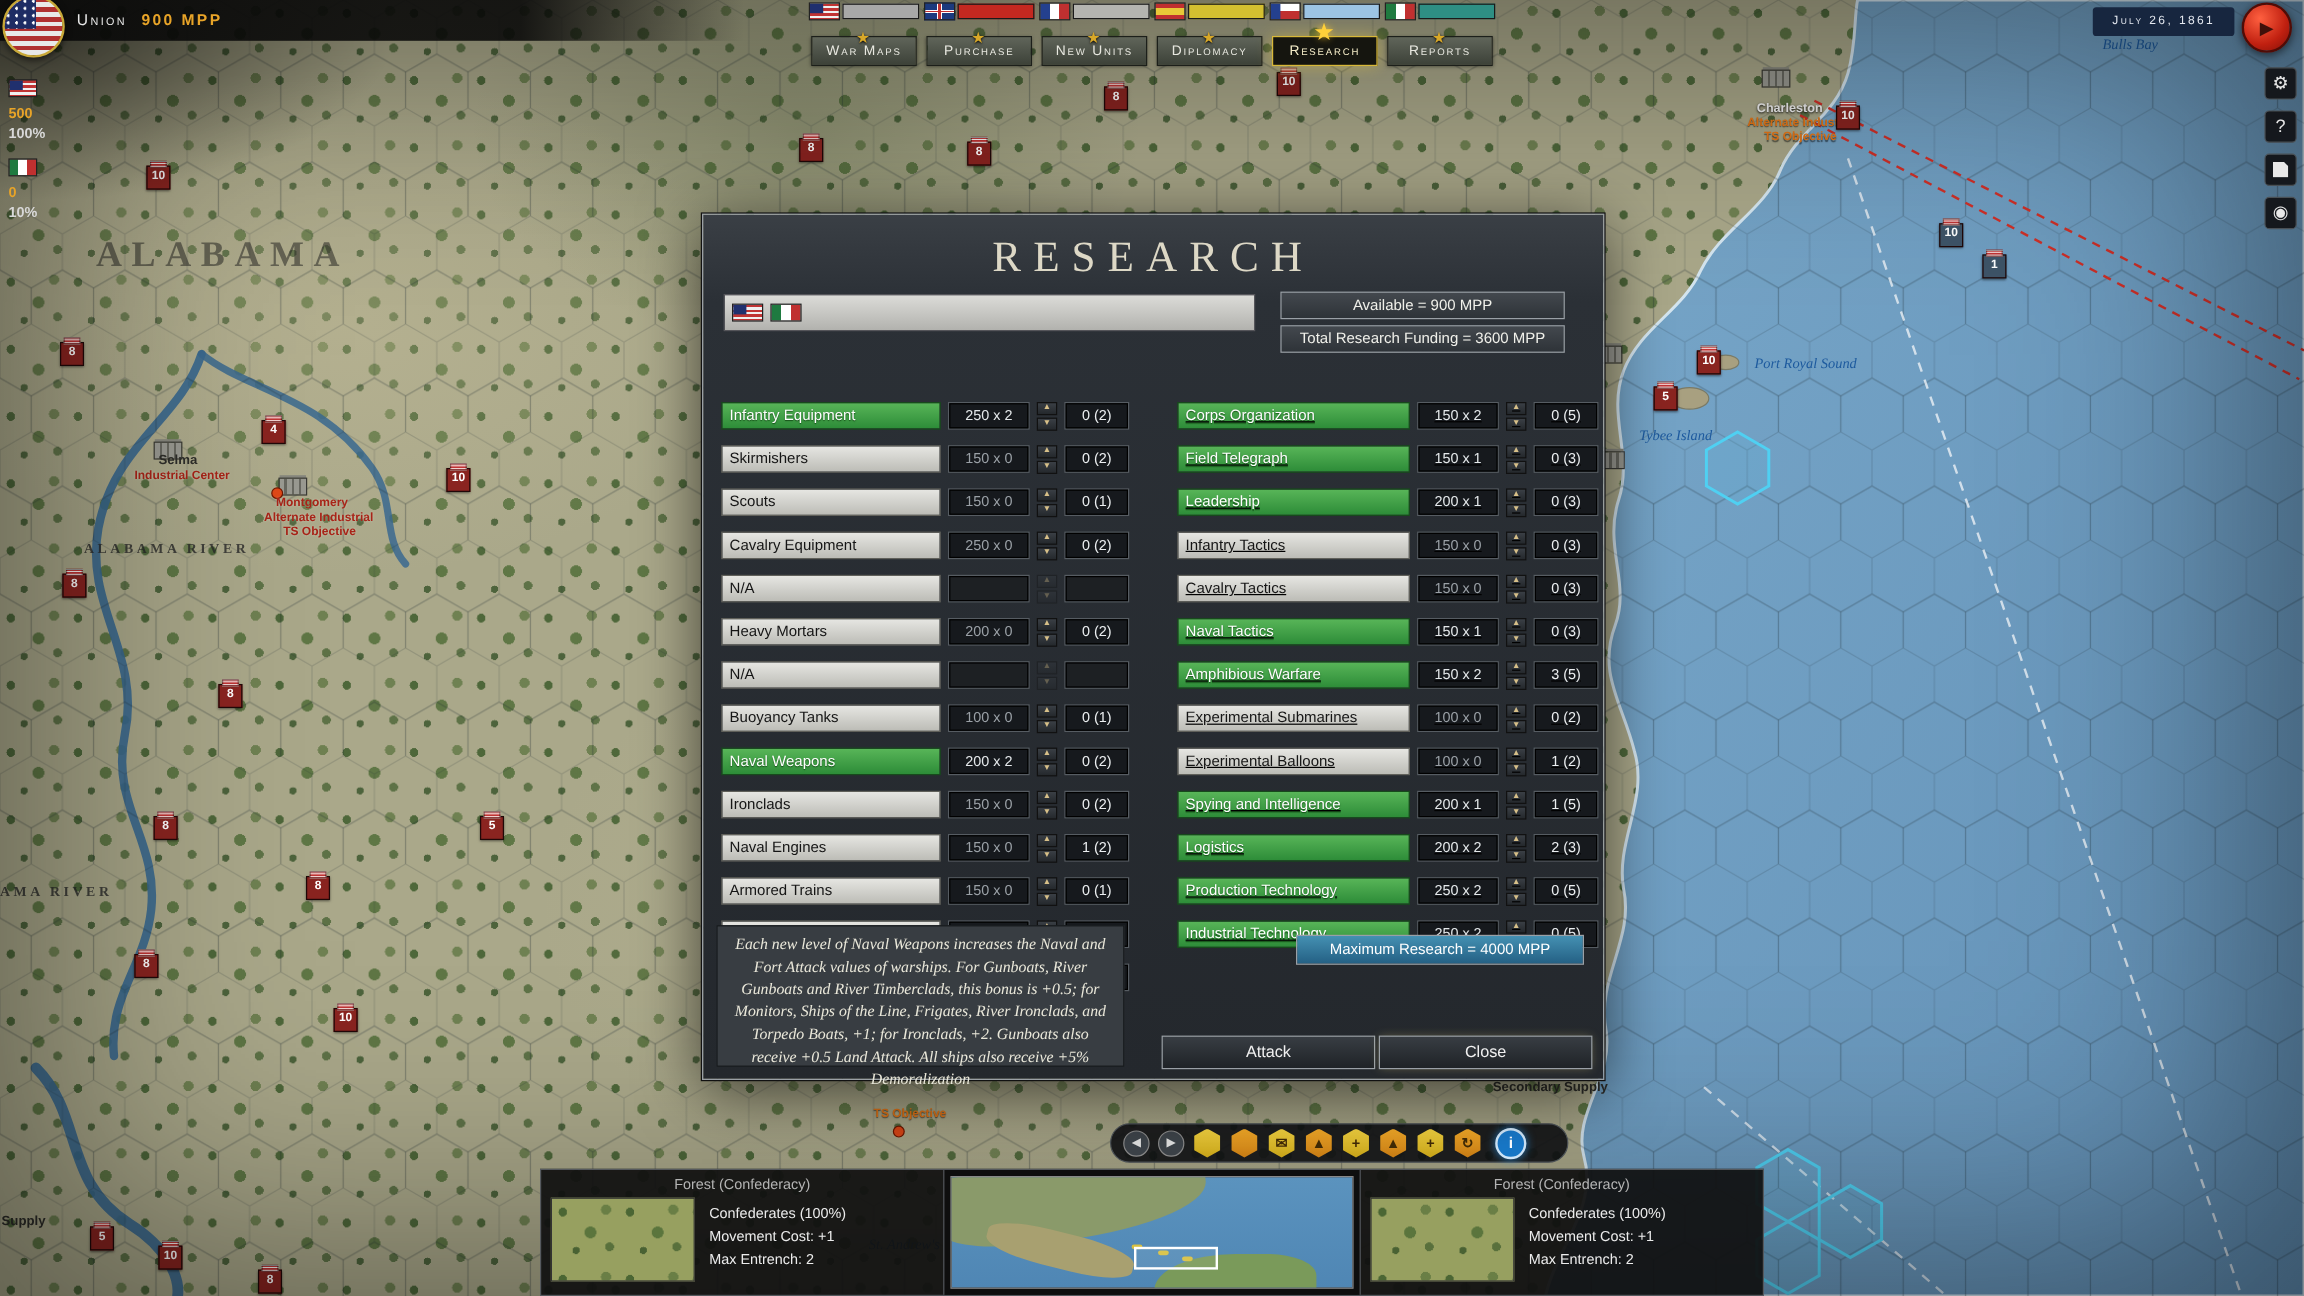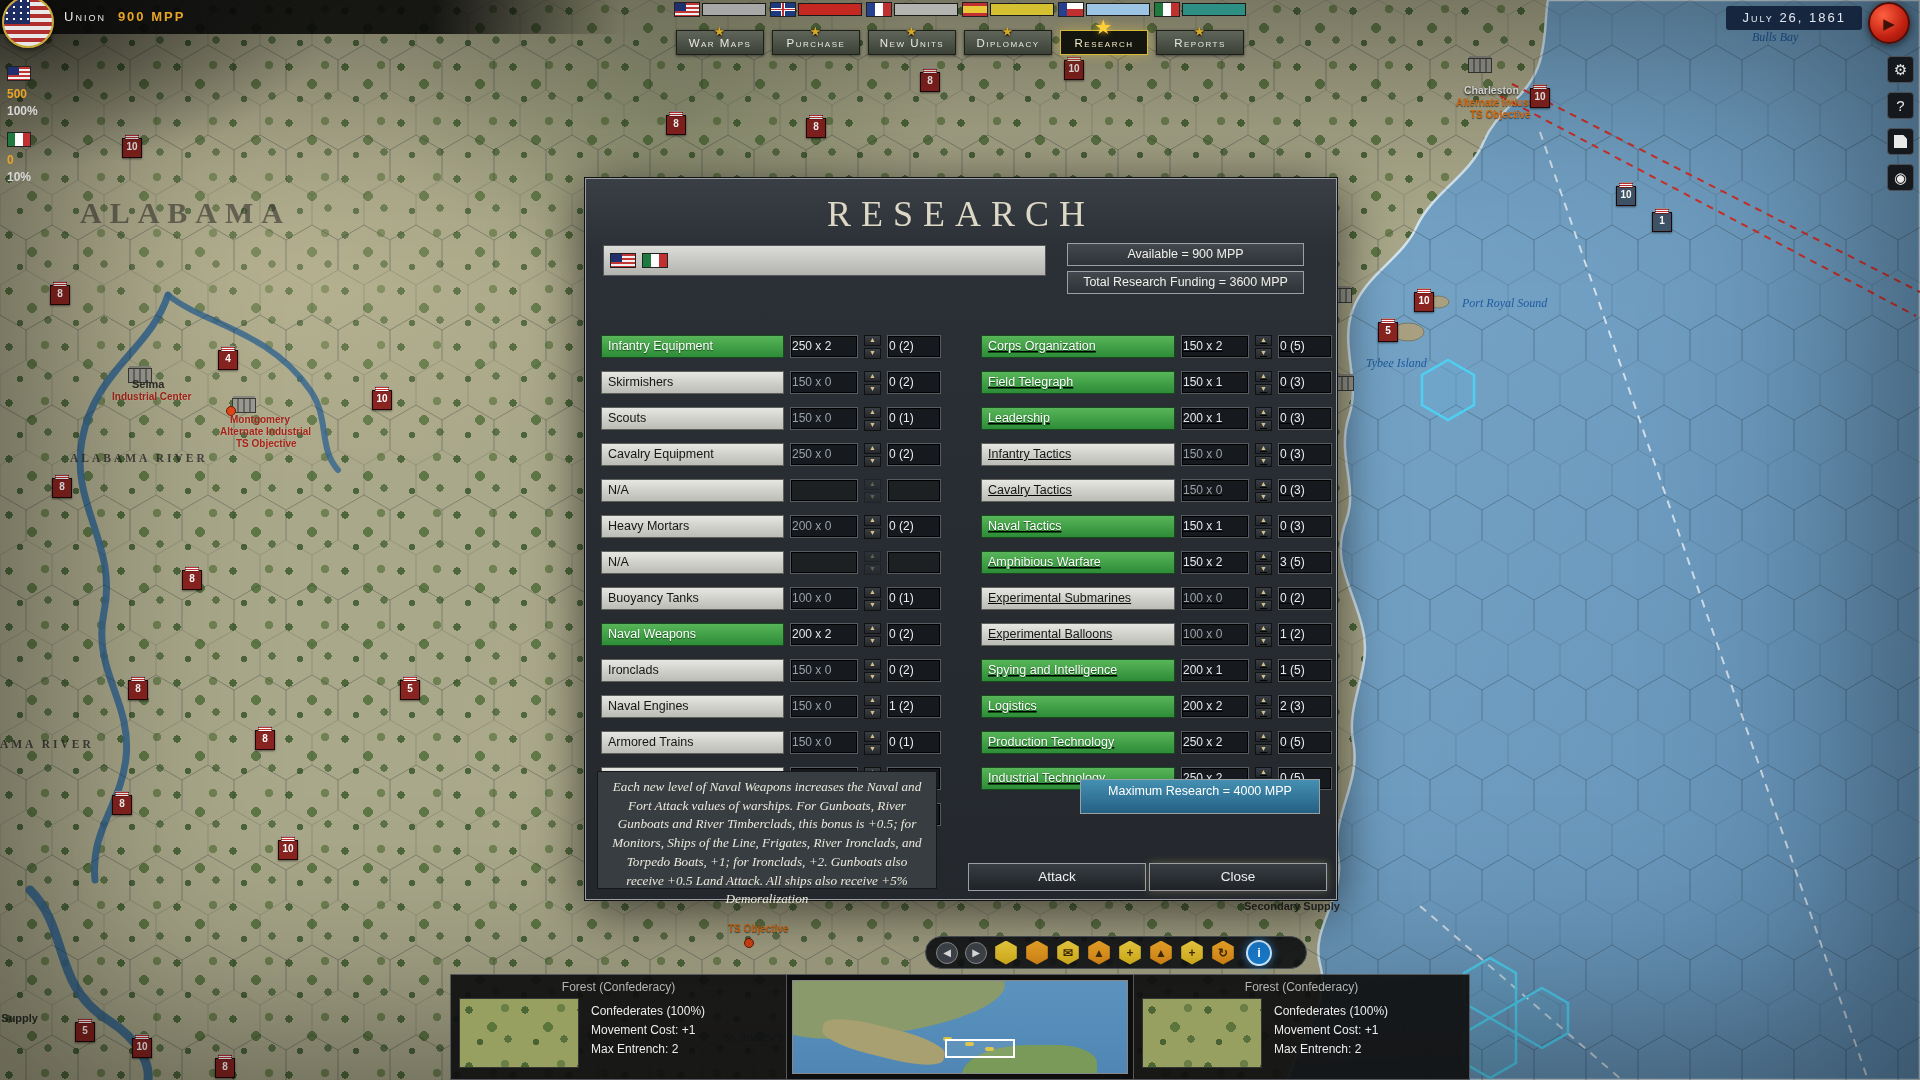--- a/index.html
+++ b/index.html
@@ -56,21 +56,21 @@
   #factionname{color:#e8e8e8;font-variant:small-caps;}
   #factionmpp{color:#e8a428;font-weight:bold;}
   #flagstrip{position:absolute;top:2px;left:50%;transform:translateX(-50%);display:flex;gap:4px;z-index:11;}
   .fcell{display:flex;align-items:center;gap:2px;cursor:pointer;}
   .fbar{width:64px;height:13px;border:1px solid #1a1a1a;box-sizing:border-box;}
   #menu{position:absolute;top:30px;left:50%;transform:translateX(-50%);display:flex;gap:8px;z-index:11;}
   .mbtn{position:relative;min-width:88px;height:25px;line-height:24px;padding:0 10px;text-align:center;background:linear-gradient(180deg,#60655a,#3c4138);border:1px solid #1c1f1a;color:#e8e8e0;font-size:11.5px;font-variant:small-caps;letter-spacing:1.5px;cursor:pointer;box-shadow:0 1px 3px rgba(0,0,0,.5);box-sizing:border-box;}
   .mbtn .star{position:absolute;top:-11px;left:50%;transform:translateX(-50%);font-size:13px;color:#d8a828;text-shadow:0 1px 2px #000;}
   .mbtn.active{background:#15150f;border-color:#d8b838;color:#f4ecc8;box-shadow:0 0 12px rgba(230,200,60,.45);}
   .mbtn.active .star{font-size:20px;color:#ffd03a;top:-16px;text-shadow:0 0 6px rgba(255,200,40,.8);}
-  #datebox{position:absolute;top:6px;right:58px;height:24px;line-height:24px;padding:0 16px;background:#17263f;border-radius:3px;color:#e4e8f0;font-size:13px;letter-spacing:2px;font-variant:small-caps;z-index:11;}
+  #datebox{position:absolute;top:6px;right:58px;height:24px;line-height:24px;padding:0 16px;background:#17263f;border-radius:3px;color:#e4e8f0;font-size:10px;letter-spacing:2px;font-variant:small-caps;z-index:11;}
   #redbtn{position:absolute;top:2px;right:10px;width:42px;height:42px;border-radius:50%;background:radial-gradient(circle at 35% 30%,#ff6040,#c02010 60%,#801008);border:2px solid #500c06;color:#40100a;font-size:15px;text-align:center;line-height:40px;z-index:11;cursor:pointer;box-shadow:0 2px 8px rgba(0,0,0,.6);box-sizing:border-box;}
   
   #resblock{position:absolute;left:7px;top:66px;z-index:11;font-size:12px;font-weight:bold;}
   #resblock .val{color:#e8a428;margin-top:6px;}
   #resblock .pct{color:#d8d8d8;margin-top:3px;}
   #resblock .gap{height:14px;}
   #righticons{position:absolute;right:6px;top:56px;display:flex;flex-direction:column;gap:9px;z-index:11;}
   .ricon{width:27px;height:27px;background:#15181d;border:1px solid #4a5055;border-radius:4px;color:#e8e8e8;font-size:15px;text-align:center;line-height:26px;cursor:pointer;box-sizing:border-box;}
   .floppy-shape{width:13px;height:13px;margin:6px auto 0;background:#e8e8e8;clip-path:polygon(0 0,72% 0,100% 28%,100% 100%,0 100%);}
   
@@ -78,30 +78,30 @@
   .dlg-title{position:absolute;top:14px;left:0;right:0;text-align:center;font-family:"Liberation Serif",serif;font-size:36px;letter-spacing:10px;color:#ddd8c6;}
   .dlg-flagbar{position:absolute;left:17px;top:66px;width:443px;height:31px;background:linear-gradient(180deg,#dcdcd8,#b2b2ae);border:1px solid #55555a;display:flex;align-items:center;gap:6px;padding:0 6px;box-sizing:border-box;}
   .dlg-info{position:absolute;left:481px;width:237px;height:23px;line-height:21px;text-align:center;font-size:12.5px;color:#f0f0ea;background:linear-gradient(180deg,#43484e,#2e3338);border:1px solid #9aa0a6;box-sizing:border-box;}
   #info-available{top:64px;} #info-funding{top:92px;}
   .rescol{position:absolute;}
   #col-left{left:15px;top:143px;} #col-right{left:395px;top:143px;text-decoration:underline;}
   .rrow{display:flex;align-items:center;height:23px;margin-bottom:9px;gap:7px;margin-top:13px;}
   .rlabel{height:23px;line-height:21px;padding-left:6px;font-size:12.5px;color:#151515;background:linear-gradient(180deg,#e6e6e2,#bcbcb6);border:1px solid #60605a;box-sizing:border-box;cursor:pointer;white-space:nowrap;overflow:hidden;}
   #col-left .rlabel{width:183px;} #col-right .rlabel{width:194px;}
   .rrow.active .rlabel{background:linear-gradient(180deg,#58b558,#2d8c38);color:#fff;text-shadow:0 1px 1px rgba(0,40,0,.7);border-color:#174a1c;}
-  .rcost,.rval{height:21px;line-height:19px;font-size:12px;background:#16191d;border:1px solid #000;box-shadow:0 0 0 1px #565c62;box-sizing:border-box;}
+  .rcost,.rval{height:21px;line-height:19px;text-align:center;font-size:12px;background:#16191d;border:1px solid #000;box-shadow:0 0 0 1px #565c62;box-sizing:border-box;}
   .rcost{width:66px;color:#e4e8ea;} .rval{width:52px;color:#eceff1;}
   .rrow:not(.active) .rcost{color:#9aa0a6;}
   .rrow.na .rcost,.rrow.na .rval{background:#1d2023;color:transparent;}
   .rval.maxed{color:#e23232;font-weight:bold;}
   .rspin{display:flex;flex-direction:column;gap:2px;width:17px;flex:none;}
   .sup,.sdn{height:9px;line-height:8px;font-size:7px;text-align:center;color:#d8c089;background:linear-gradient(180deg,#3a3f45,#24282c);border:1px solid #111;cursor:pointer;}
   .rrow.na .sup,.rrow.na .sdn{opacity:.35;}
   #dlg-desc{position:absolute;left:11px;top:592px;width:340px;height:118px;background:#383d42;border:1px solid #15181b;color:#eae8da;font-family:"Liberation Serif",serif;font-style:italic;font-size:13.2px;line-height:1.42;padding:6px 10px;box-sizing:border-box;text-align:center;}
-  #dlg-max{position:absolute;left:494px;top:600px;width:240px;height:35px;line-height:23px;text-align:center;color:#fff;font-size:12.5px;background:linear-gradient(180deg,#4490b2,#246084);border:1px solid #9aa0a6;box-sizing:border-box;}
+  #dlg-max{position:absolute;left:494px;top:600px;width:240px;height:25px;line-height:23px;text-align:center;color:#fff;font-size:12.5px;background:linear-gradient(180deg,#4490b2,#246084);border:1px solid #9aa0a6;box-sizing:border-box;}
   .dlg-btn{position:absolute;top:684px;width:178px;height:28px;line-height:26px;text-align:center;font-size:13.5px;color:#f0f0f0;background:linear-gradient(180deg,#383d43,#1f2327);border:1px solid #9aa0a6;box-sizing:border-box;cursor:pointer;}
   #btn-table{left:382px;} #btn-close{left:563px;box-shadow:0 0 8px rgba(230,210,120,.3);}
   
   #iconrow{position:absolute;left:925px;top:936px;width:382px;height:33px;background:rgba(14,16,19,.9);border:1px solid #4c5257;border-radius:17px;display:flex;align-items:center;gap:7px;padding:0 10px;box-sizing:border-box;z-index:9;}
   .navc{width:22px;height:22px;border-radius:50%;background:#3c4248;border:1px solid #888;color:#ddd;font-size:10px;line-height:20px;text-align:center;cursor:pointer;box-sizing:border-box;flex:none;}
   .hexic{width:24px;height:24px;clip-path:polygon(50% 0,95% 25%,95% 75%,50% 100%,5% 75%,5% 25%);background:linear-gradient(180deg,#f0a828,#c87c14);color:#402a06;font-size:12px;font-weight:bold;text-align:center;line-height:24px;cursor:pointer;flex:none;}
   .hexic:nth-child(odd){background:linear-gradient(180deg,#f0d040,#c8a418);}
   #infoic{width:26px;height:26px;border-radius:50%;background:#1878c8;border:2px solid #cfe6f8;color:#fff;font-weight:bold;font-size:13px;line-height:22px;text-align:center;box-shadow:0 0 8px rgba(40,140,220,.8);cursor:pointer;box-sizing:border-box;flex:none;margin-left:4px;}
   #bottombar{position:absolute;left:450px;top:974px;width:1020px;height:106px;display:flex;background:rgba(16,16,16,.93);border:1px solid #55595e;box-sizing:border-box;z-index:9;}
   .bpanel{width:335px;padding:5px 8px;box-sizing:border-box;}

